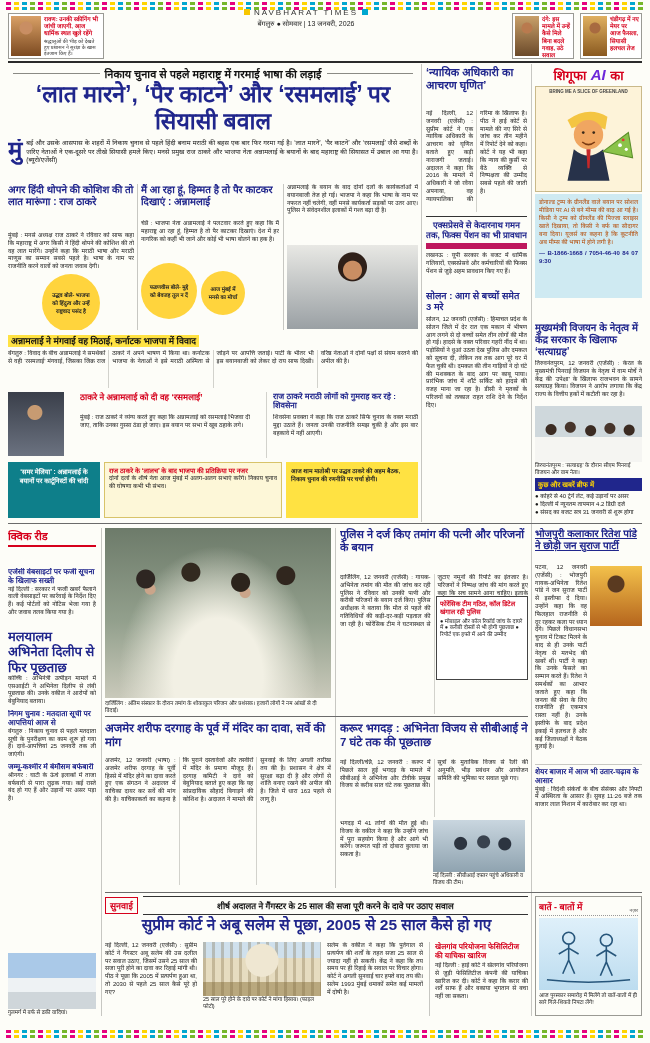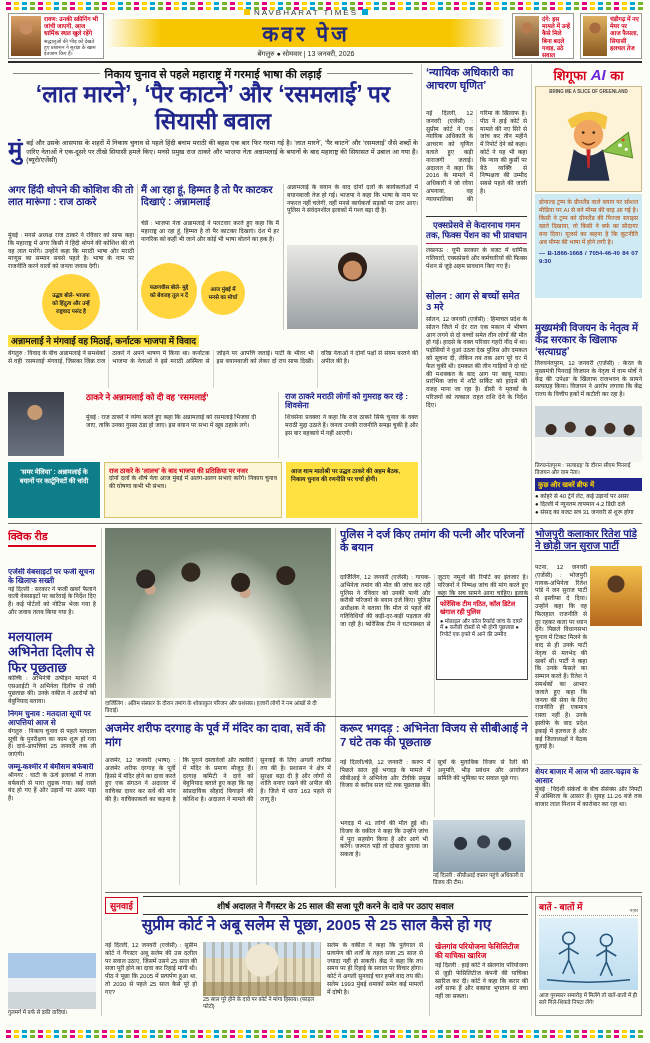--- a/index.html
+++ b/index.html
@@ -44,23 +44,20 @@
     <div style="flex:1;">
       <div class="ear-h">रावण: उनकी स्क्रीनिंग भी जांची जाएगी, आज धार्मिक स्थल खुले रहेंगे</div>
       <div class="ear-b">श्रद्धालुओं की भीड़ को देखते हुए प्रशासन ने सुरक्षा के खास इंतजाम किए हैं।</div>
     </div>
   </div>
 
   <div class="abs" style="left:106px;top:8px;width:400px;">
     <div style="text-align:center;font-size:8px;letter-spacing:2px;color:#333;">
       <span style="display:inline-block;width:6px;height:6px;background:#f7c600;margin-right:4px;"></span><span>NAVBHARAT TIMES</span><span style="display:inline-block;width:6px;height:6px;background:#00a7d0;margin-left:4px;"></span>
     </div>
-    <div style="margin-top:2px;height:28px;display:flex;align-items:center;justify-content:center;background:linear-gradient(90deg,rgba(247,198,0,0) 0%,#f7c600 14%,#f7c600 86%,rgba(247,198,0,0) 100%);">
-      <span style="font-size:21px;font-weight:800;color:#232a7c;letter-spacing:3px;">कवर पेज</span>
-    </div>
     <div style="text-align:center;font-size:7px;color:#222;margin-top:2px;">बेंगलुरु ● सोमवार | 13 जनवरी, 2026</div>
   </div>
 
   <div class="abs ear" style="left:512px;top:13px;width:62px;height:46px;">
     <div class="photo" style="width:24px;height:40px;background-image:radial-gradient(circle at 50% 30%,#b97a4e 5px,transparent 6px),linear-gradient(#c9a06a,#6b4a2a);"></div>
     <div class="ear-h" style="flex:1;">दंगे: इस मामले में उन्हें कैसे मिले बिना बदले गवाह, उठे सवाल</div>
   </div>
   <div class="abs ear" style="left:580px;top:13px;width:62px;height:46px;">
     <div class="photo" style="width:24px;height:40px;background-image:radial-gradient(circle at 50% 30%,#a86a40 5px,transparent 6px),linear-gradient(#e0b060,#8a5a20);"></div>
     <div class="ear-h" style="flex:1;">चंडीगढ़ में नए मेयर पर आज फैसला, सियासी हलचल तेज</div>
@@ -99,21 +96,21 @@
   <div class="abs" style="left:287px;top:184px;width:131px;height:146px;overflow:hidden;">
     <div class="body6" style="height:58px;">अन्नामलाई के बयान के बाद दोनों दलों के कार्यकर्ताओं में बयानबाजी तेज हो गई। भाजपा ने कहा कि भाषा के नाम पर नफरत नहीं चलेगी, वहीं मनसे कार्यकर्ता सड़कों पर उतर आए। पुलिस ने संवेदनशील इलाकों में गश्त बढ़ा दी है।</div>
     <div class="photo" style="width:131px;height:84px;margin-top:3px;background-image:radial-gradient(circle at 50% 30%,#c98e63 9px,transparent 10px),radial-gradient(circle at 50% 26%,#2f2019 14px,transparent 15px),linear-gradient(#e8e8e4,#9aa0a4);"></div>
   </div>
 
   <div class="abs" style="left:8px;top:334px;width:410px;height:54px;overflow:hidden;">
     <div style="font-size:9px;font-weight:bold;color:#111;"><span style="background:#ffe242;padding:1px 3px;">अन्नामलाई ने मंगवाई वह मिठाई, कर्नाटक भाजपा में विवाद</span></div>
     <div class="body6 cols4" style="height:38px;margin-top:3px;">बेंगलुरु : विवाद के बीच अन्नामलाई ने समर्थकों से वही ‘रसमलाई’ मंगवाई, जिसका जिक्र राज ठाकरे ने अपने भाषण में किया था। कर्नाटक भाजपा के नेताओं ने इसे मराठी अस्मिता से जोड़ने पर आपत्ति जताई। पार्टी के भीतर भी इस बयानबाजी को लेकर दो राय साफ दिखी। वरिष्ठ नेताओं ने दोनों पक्षों से संयम बरतने की अपील की है।</div>
   </div>
 
-  <div class="abs" style="left:8px;top:392px;width:410px;height:66px;display:flex;gap:22px;overflow:hidden;">
+  <div class="abs" style="left:8px;top:392px;width:410px;height:66px;display:flex;gap:16px;overflow:hidden;">
     <div class="photo" style="width:56px;height:64px;background-image:radial-gradient(circle at 48% 32%,#c79b72 7px,transparent 8px),linear-gradient(180deg,#3a3f4a,#6b7280);"></div>
     <div style="width:170px;">
       <div class="hl-red" style="font-size:8.5px;height:22px;">ठाकरे ने अन्नामलाई को दी वह ‘रसमलाई’</div>
       <div class="body6" style="height:40px;">मुंबई : राज ठाकरे ने व्यंग्य करते हुए कहा कि अन्नामलाई को रसमलाई भिजवा दी जाए, ताकि उनका गुस्सा ठंडा हो जाए। इस बयान पर सभा में खूब ठहाके लगे।</div>
     </div>
     <div style="flex:1;border-left:1px solid #d2d2cc;padding-left:6px;">
       <div class="hl" style="font-size:8px;height:22px;">राज ठाकरे मराठी लोगों को गुमराह कर रहे : शिवसेना</div>
       <div class="body6" style="height:40px;">शिवसेना प्रवक्ता ने कहा कि राज ठाकरे सिर्फ चुनाव के वक्त मराठी मुद्दा उठाते हैं। जनता उनकी राजनीति समझ चुकी है और इस बार बहकावे में नहीं आएगी।</div>
     </div>
   </div>
@@ -127,21 +124,21 @@
 
   <div class="vr" style="left:421px;top:64px;height:458px;"></div>
   <div class="vr" style="left:531px;top:64px;height:952px;"></div>
 
   <div class="abs" style="left:426px;top:66px;width:101px;">
     <div class="hl" style="font-size:11px;height:42px;">‘न्यायिक अधिकारी का आचरण घृणित’</div>
     <div class="body6 cols2" style="height:102px;margin-top:2px;">नई दिल्ली, 12 जनवरी (एजेंसी) : सुप्रीम कोर्ट ने एक न्यायिक अधिकारी के आचरण को घृणित बताते हुए कड़ी नाराजगी जताई। अदालत ने कहा कि 2016 के मामले में अधिकारी ने जो रवैया अपनाया, वह न्यायपालिका की गरिमा के खिलाफ है। पीठ ने हाई कोर्ट से मामले की नए सिरे से जांच कर तीन महीने में रिपोर्ट देने को कहा। कोर्ट ने यह भी कहा कि न्याय की कुर्सी पर बैठे व्यक्ति से निष्पक्षता की उम्मीद सबसे पहले की जाती है।</div>
   </div>
 
   <div class="abs" style="left:426px;top:216px;width:101px;">
-    <div class="hl" style="font-size:8.5px;text-align:center;border-top:1px solid #333;border-bottom:1px solid #be185d;padding:3px 0;">एक्सप्रेसवे से केदारनाथ गमन तक, फिक्स पेंशन का भी प्रावधान</div>
+    <div class="hl" style="font-size:8.5px;text-align:center;border-top:1px solid #333;border-bottom:6px solid #be185d;padding:3px 0;">एक्सप्रेसवे से केदारनाथ गमन तक, फिक्स पेंशन का भी प्रावधान</div>
     <div class="body6" style="height:30px;margin-top:3px;">लखनऊ : यूपी सरकार के बजट में धार्मिक गलियारों, एक्सप्रेसवे और कर्मचारियों की फिक्स पेंशन से जुड़े अहम प्रावधान किए गए हैं।</div>
   </div>
 
   <div class="abs" style="left:426px;top:290px;width:101px;">
     <div class="hl" style="font-size:9.5px;height:24px;">सोलन : आग से बच्चों समेत 3 मरे</div>
     <div class="body6" style="height:200px;margin-top:2px;">सोलन, 12 जनवरी (एजेंसी) : हिमाचल प्रदेश के सोलन जिले में देर रात एक मकान में भीषण आग लगने से दो बच्चों समेत तीन लोगों की मौत हो गई। हादसे के वक्त परिवार गहरी नींद में था। पड़ोसियों ने धुआं उठता देख पुलिस और दमकल को सूचना दी, लेकिन तब तक आग पूरे घर में फैल चुकी थी। दमकल की तीन गाड़ियों ने दो घंटे की मशक्कत के बाद आग पर काबू पाया। प्रारंभिक जांच में शॉर्ट सर्किट को हादसे की वजह माना जा रहा है। डीसी ने मृतकों के परिजनों को तत्काल राहत राशि देने के निर्देश दिए।</div>
   </div>
 
   <div class="abs" style="left:535px;top:66px;width:107px;">
     <div style="text-align:center;font-weight:800;">

